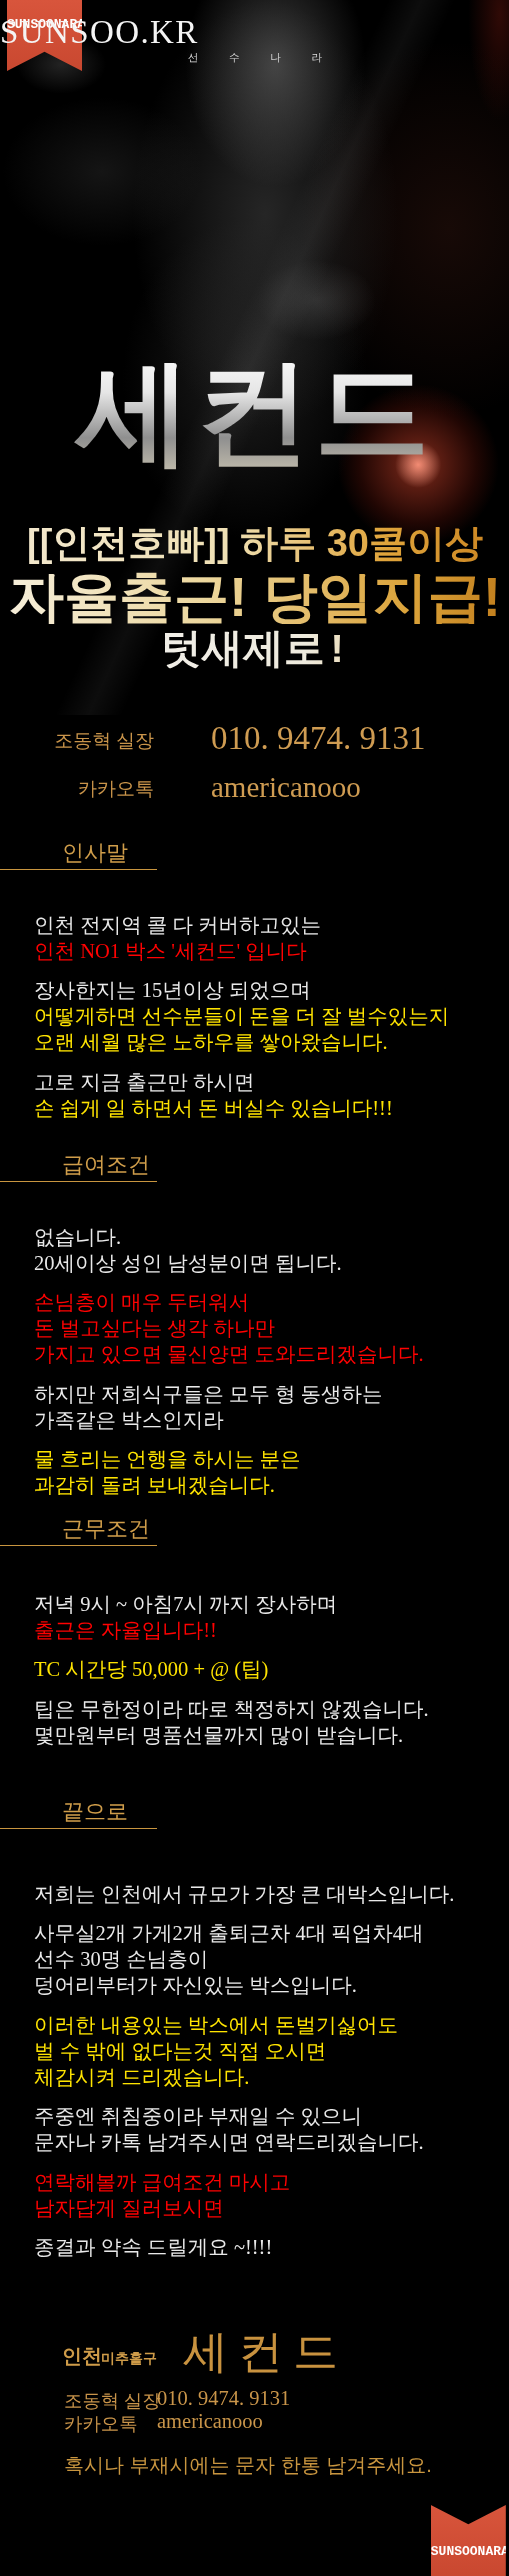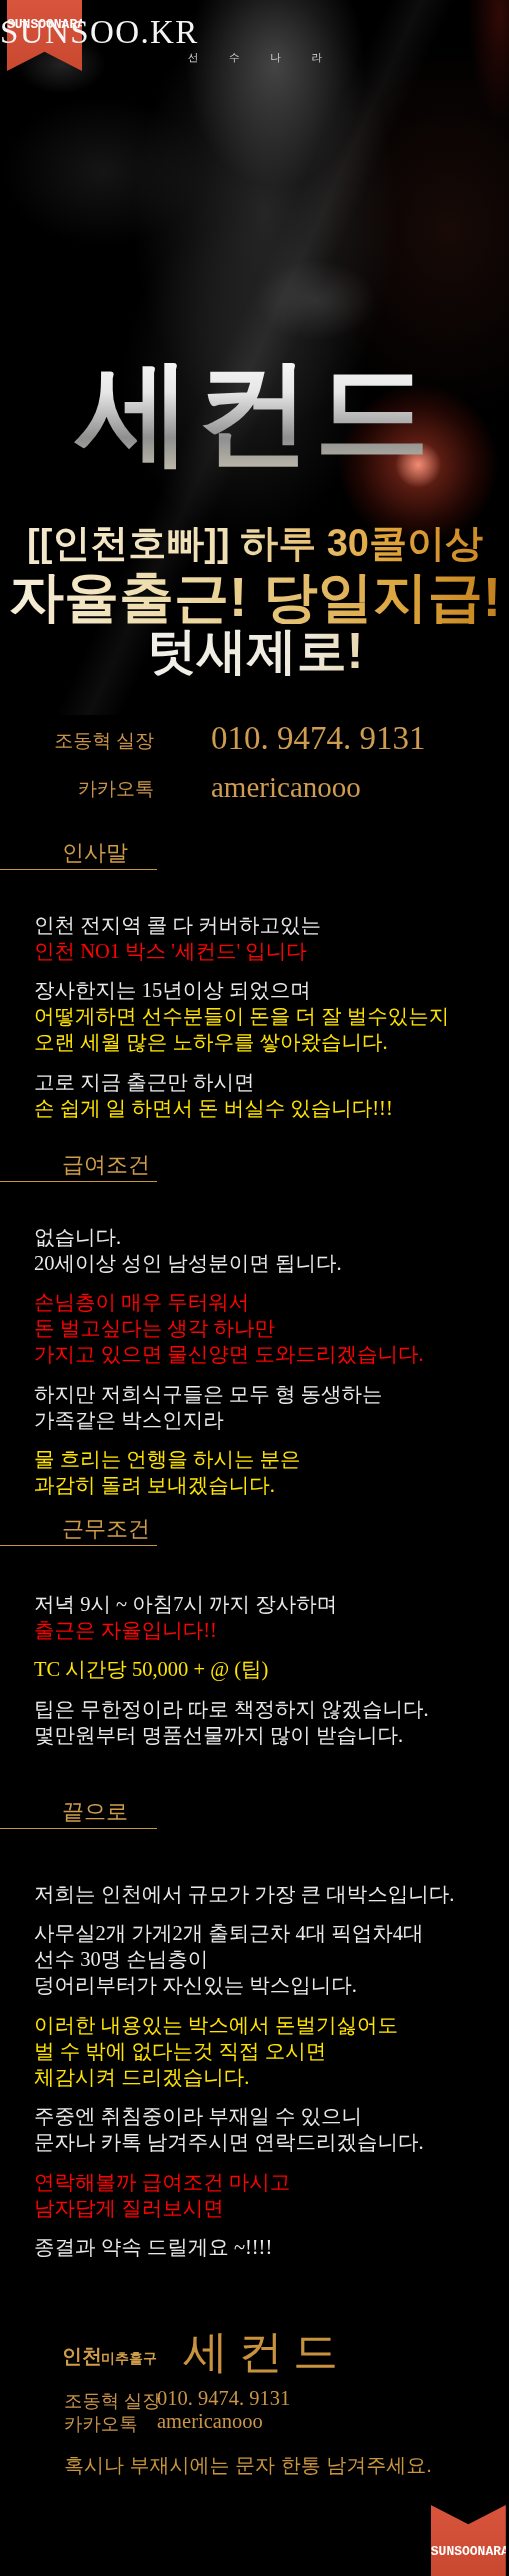--- a/index.html
+++ b/index.html
@@ -42,22 +42,22 @@
       -webkit-background-clip:text;background-clip:text;color:transparent;}
 
   
   .headline{position:absolute;left:0;top:516px;width:510px;text-align:center;
       font-family:"Liberation Sans",sans-serif;font-weight:bold;}
   .headline .h-line{line-height:54px;}
   .hl1{font-size:38px;background:linear-gradient(90deg,#f3e8cf 0%,#efe0b4 45%,#e0a53c 75%,#c9821f 100%);
        -webkit-background-clip:text;background-clip:text;color:transparent;}
   .hl2{font-size:55px;background:linear-gradient(90deg,#f6efdc 0%,#ecd79e 40%,#dba33a 80%,#c07c1b 100%);
        -webkit-background-clip:text;background-clip:text;color:transparent;}
-  .hl3{font-size:50px;background:linear-gradient(90deg,#f4f4f4 0%,#eeeadd 60%,#dfb255 95%);
-       -webkit-background-clip:text;background-clip:text;color:transparent;}
+  .hl3{font-size:41px;background:linear-gradient(90deg,#f4f4f4 0%,#eeeadd 60%,#dfb255 95%);
+       -webkit-background-clip:text;background-clip:text;color:transparent;font-family:Liberation Mono, monospace;}
 
   
   .contact-label{position:absolute;width:154px;text-align:right;color:#c9944a;font-size:19px;}
   .contact-value{position:absolute;left:211px;color:#cf9c52;}
   .cv-phone{top:720px;font-size:33px;}
   .cv-kakao{top:771px;font-size:29px;}
   .cl-1{top:728px;}
   .cl-2{top:776px;}
 
   

